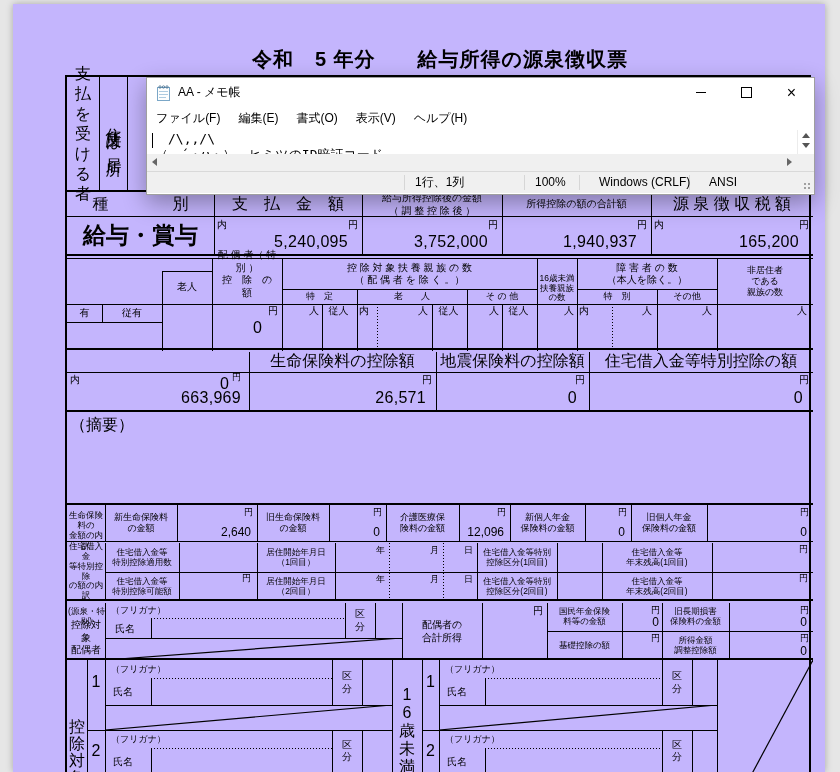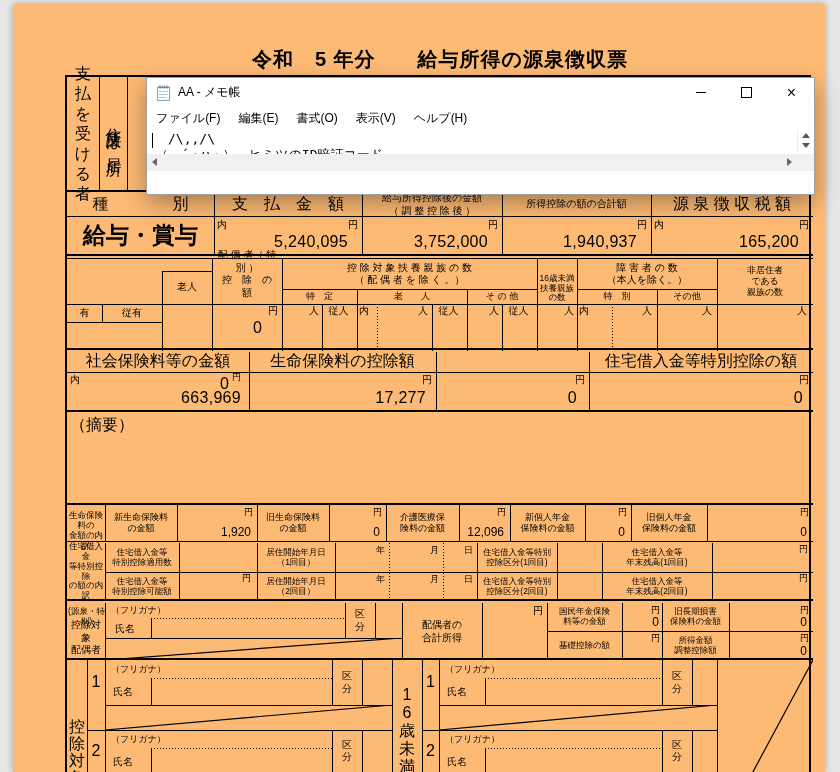--- a/index.html
+++ b/index.html
@@ -1,18 +1,18 @@
 <!DOCTYPE html>
 <html><head>
 <meta charset="utf-8">
 <style>
   html,body{margin:0;padding:0}
   body{background:#e6e6e6;font-family:"Liberation Sans","DejaVu Sans",sans-serif;color:#000}
   #stage{position:relative;width:840px;height:772px;overflow:hidden;background:#e6e6e6}
-  #page{position:absolute;left:13px;top:4px;width:812px;height:768px;background:#fdba74;box-shadow:0 0 7px rgba(0,0,0,.28)}
+  #page{position:absolute;left:13px;top:4px;width:812px;height:768px;background:#c4b5fd;box-shadow:0 0 7px rgba(0,0,0,.28)}
   .c{position:absolute;box-sizing:border-box}
   .fx{display:flex;align-items:center;justify-content:center;text-align:center}
   .pre{white-space:pre-line}
   .f8{font-size:8.5px;line-height:1.15}
   .f9{font-size:9px;line-height:1.2}
   .f10{font-size:10px;line-height:1.25}
   .f11{font-size:16px;line-height:1.3}
   .f12{font-size:12px;line-height:1.3}
   .f16{font-size:16px}
   .f17{font-size:23px}
@@ -157,32 +157,32 @@
         <div class="c f16" style="left:145px;top:60px;width:50px;text-align:right">0</div>
       </div>
 
       <div class="c" style="left:0;top:275px;width:746px;height:60px;border-bottom:2px solid #000">
         <svg class="grid" width="746" height="60">
           <line x1="0" y1="20" x2="746" y2="20"></line>
           <line x1="182" y1="0" x2="182" y2="60"></line>
             <line x1="369" y1="0" x2="369" y2="60"></line>
           <line x1="522" y1="0" x2="522" y2="60"></line>
         </svg>
-        <div class="c fx f11" style="left:0;top:0;width:182px;height:19px">社会保険料等の金額</div>
         <div class="c fx f11" style="left:182px;top:0;width:187px;height:19px">生命保険料の控除額</div>
+        <div class="c fx f11" style="left:369px;top:0;width:153px;height:19px">地震保険料の控除額</div>
         <div class="c fx f11" style="left:522px;top:0;width:224px;height:19px">住宅借入金等特別控除の額</div>
         <div class="c" style="left:0;top:20px;width:182px;height:38px">
           <span class="uchi">内</span>
           <span class="c f11" style="top:2px;right:20px">0</span>
           <span class="c f9" style="top:0;right:8px">円</span>
           <span class="num" style="right:8px">663,969</span>
         </div>
         <div class="c" style="left:182px;top:20px;width:187px;height:38px">
           <span class="yen">円</span>
-          <span class="num" style="right:10px">17,277</span>
+          <span class="num" style="right:10px">26,571</span>
         </div>
         <div class="c" style="left:369px;top:20px;width:153px;height:38px">
           <span class="yen">円</span>
           <span class="num" style="right:12px">0</span>
         </div>
         <div class="c" style="left:522px;top:20px;width:224px;height:38px">
           <span class="yen">円</span>
           <span class="num" style="right:10px">0</span>
         </div>
       </div>
@@ -203,21 +203,21 @@
           <line x1="518" y1="0" x2="518" y2="37"></line>
             <line x1="564" y1="0" x2="564" y2="37"></line>
           <line x1="640" y1="0" x2="640" y2="37"></line>
         </svg>
         <div class="c fx pre f8" style="left:0;top:8px;width:38px;height:36px">生命保険料の
 金額の内訳</div>
         <div class="c fx pre f9" style="left:38px;top:0;width:72px;height:36px">新生命保険料
 の金額</div>
         <div class="c" style="left:110px;top:0;width:80px;height:36px">
           <span class="yen" style="font-size:9px">円</span>
-          <span class="numsm">1,920</span>
+          <span class="numsm">2,640</span>
         </div>
         <div class="c fx pre f9" style="left:190px;top:0;width:72px;height:36px">旧生命保険料
 の金額</div>
         <div class="c" style="left:262px;top:0;width:57px;height:36px">
           <span class="yen" style="font-size:9px">円</span>
           <span class="numsm">0</span>
         </div>
         <div class="c fx pre f9" style="left:319px;top:0;width:73px;height:36px">介護医療保
 険料の金額</div>
         <div class="c" style="left:392px;top:0;width:51px;height:36px">
@@ -444,16 +444,27 @@
         <div class="c" style="left:8px;top:17px">（　´・ω・）　ヒミツのID暗証コード</div>
       </div>
       <div class="c" style="right:0;top:52px;width:17px;height:24px;background:#fff;border-left:1px solid #ececec">
         <div class="tri" style="position:absolute;left:4px;top:3px;border-width:0 4px 5px 4px;border-color:transparent transparent #555 transparent"></div>
         <div class="tri" style="position:absolute;left:4px;top:13px;border-width:5px 4px 0 4px;border-color:#555 transparent transparent transparent"></div>
       </div>
       <div class="c" style="left:0;top:76px;right:0;height:17px;background:#f0f0f0">
         <div class="tri" style="position:absolute;left:5px;top:4px;border-width:4px 5px 4px 0;border-color:transparent #666 transparent transparent"></div>
         <div class="tri" style="position:absolute;right:22px;top:4px;border-width:4px 0 4px 5px;border-color:transparent transparent transparent #666"></div>
       </div>
+      <div class="c f12" style="left:0;top:93px;right:0;height:22px;background:#f0f0f0;border-top:1px solid #d9d9d9">
+        <div class="sep" style="left:257px"></div>
+        <div class="sep" style="left:377px"></div>
+        <div class="sep" style="left:432px"></div>
+        <div class="sep" style="left:542px"></div>
+        <span class="c" style="left:268px;top:3px">1行、1列</span>
+        <span class="c" style="left:388px;top:3px">100%</span>
+        <span class="c" style="left:452px;top:3px">Windows (CRLF)</span>
+        <span class="c" style="left:562px;top:3px">ANSI</span>
+        <div class="c" style="right:4px;bottom:4px;width:2px;height:2px;background:#a0a0a0;box-shadow:-4px -4px #a0a0a0,-4px 0 #a0a0a0,0 -4px #a0a0a0"></div>
+      </div>
     </div>
 
   </div>
 </div>
 
 </body></html>

